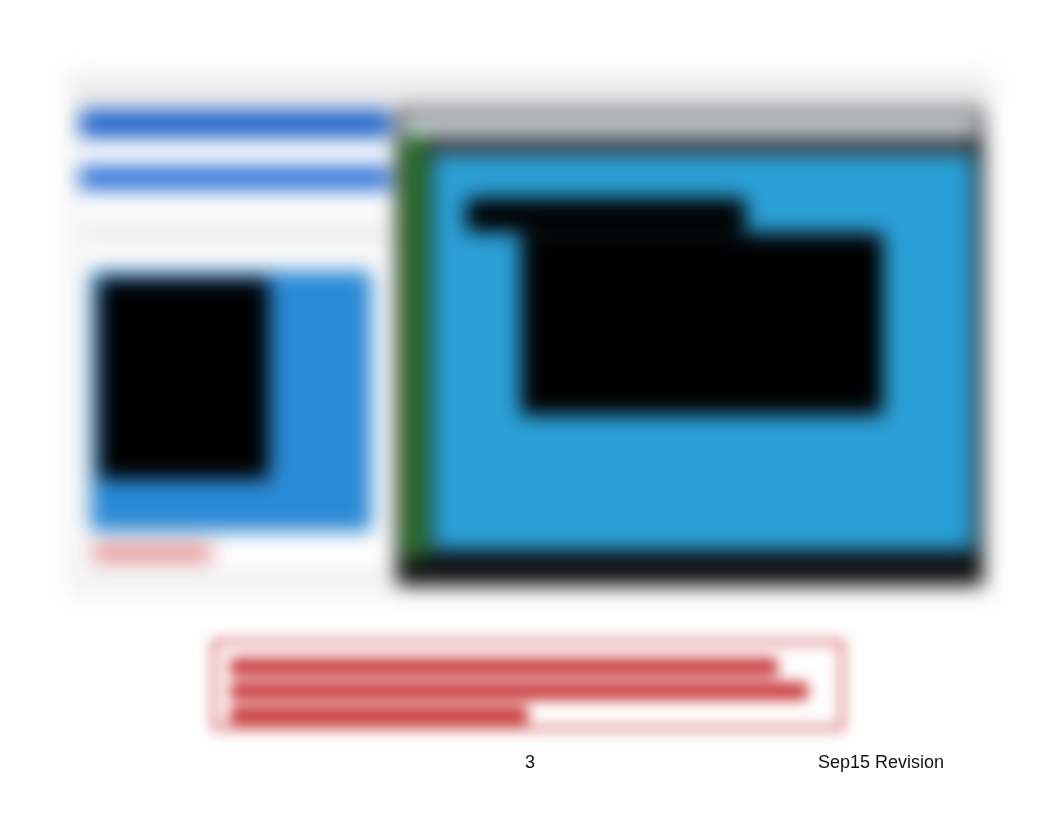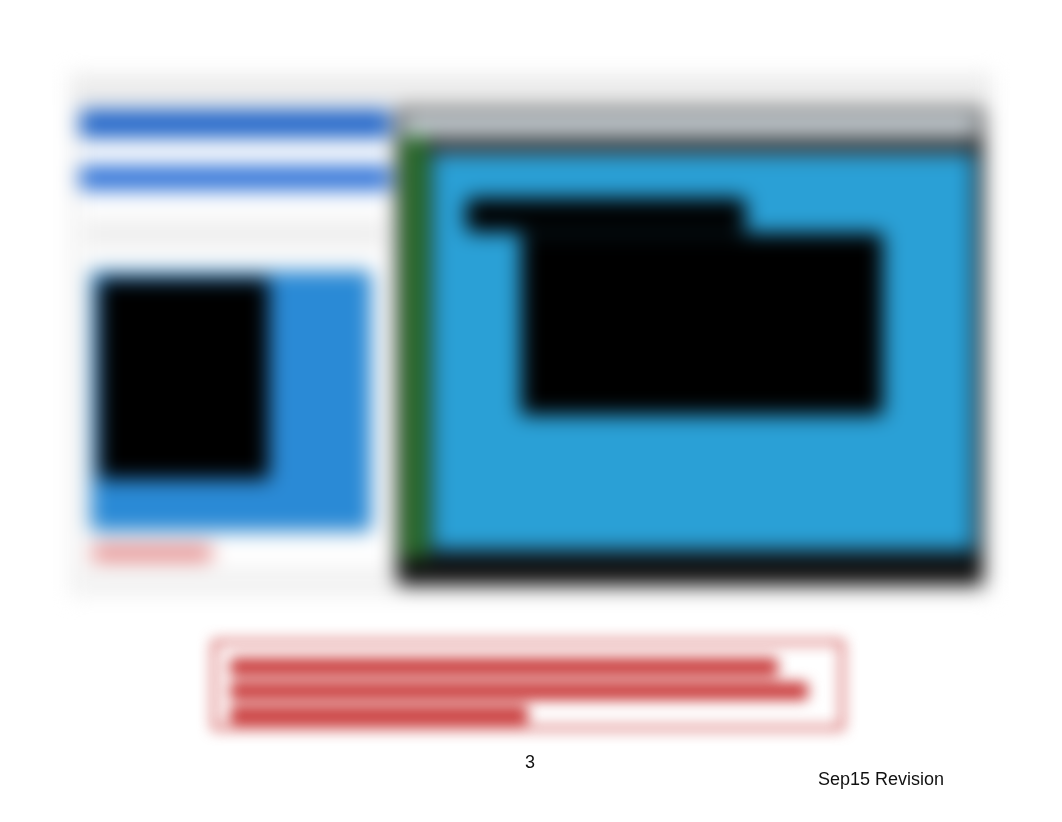--- a/index.html
+++ b/index.html
@@ -159,21 +159,20 @@
   }
   .page-number {
     position: absolute;
     left: 525px;
     top: 0;
   }
   .revision {
     position: absolute;
     right: 118px;
     top: 0;
-    margin-top: 17px;
   }
 </style>
 </head>
 <body>
 
 <div class="page">
 
   <div class="screenshot">
     <div class="ss-topbar"></div>
 

